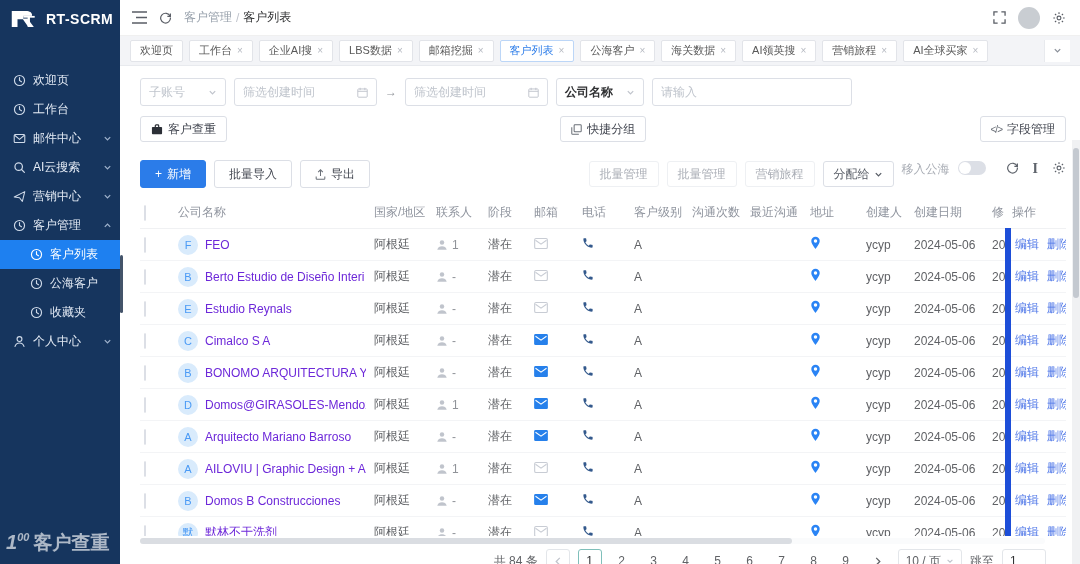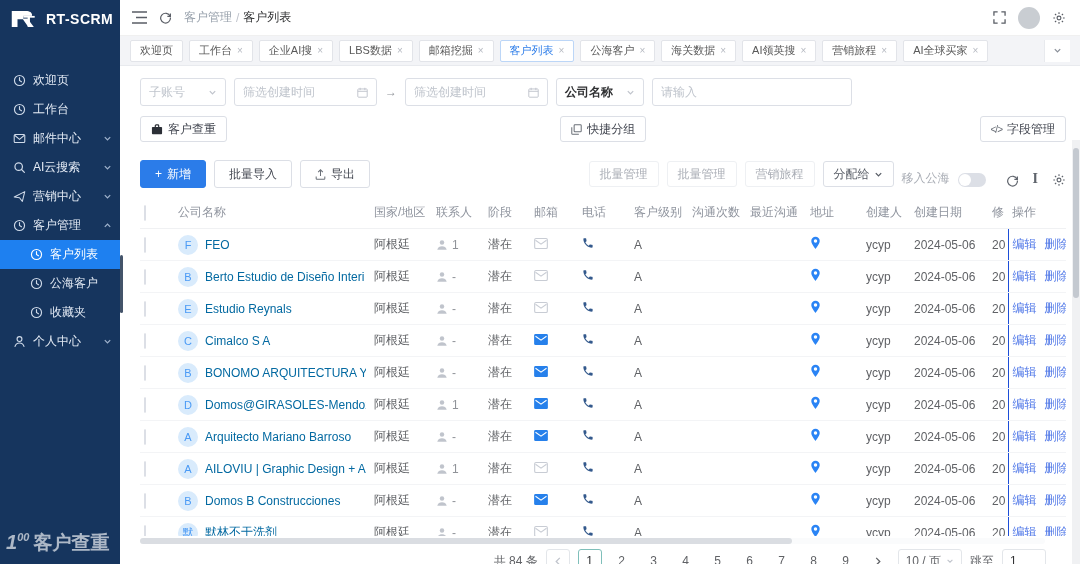--- a/index.html
+++ b/index.html
@@ -59,41 +59,41 @@
   .link { color:#3d7fee; cursor:pointer; white-space:nowrap; }
 
   .actions-row { display:flex; justify-content:space-between; gap:10px; margin-top:10px; flex:none; }
   .actions-row .btn { height:26px; padding:0 10px; }
   .ic-dark { color:#2b2f36; display:flex; }
   .ic-gray { color:#6b7078; display:flex; }
   .code-ic { font-size:10px; color:#6b7078; letter-spacing:-1px; }
 
   .toolbar { display:flex; align-items:center; margin-top:18px; flex:none; }
   .toolbar .left { display:flex; gap:8px; }
-  .toolbar .right { margin-left:auto; display:flex; align-items:flex-end; gap:8px; }
+  .toolbar .right { margin-left:auto; display:flex; align-items:flex-start; gap:8px; }
   .chip { height:26px; padding:0 10px; border:1px solid #eef0f3; border-radius:3px; background:#fff; color:#a9adb5; display:flex; align-items:center; cursor:pointer; white-space:nowrap; }
   .chip.enabled { border-color:#dcdfe6; color:#565b64; gap:4px; }
   .muted { color:#a9adb5; }
   .toggle { width:28px; height:14px; border-radius:8px; background:#dcdfe6; position:relative; cursor:pointer; margin-right:6px; }
   .toggle .knob { position:absolute; left:1px; top:1px; width:12px; height:12px; border-radius:50%; background:#fff; }
   .tool-ic { color:#5f646c; display:flex; align-items:center; cursor:pointer; margin-left:6px; }
   .col-ic { font-family:"Liberation Serif", serif; font-size:14px; font-weight:bold; color:#5f646c; }
 
   
   .table-wrap { margin-top:10px; height:338px; overflow:hidden; flex:none; }
   table { border-collapse:collapse; table-layout:fixed; width:938px; font-size:12px; }
   thead th { color:#8f949e; font-weight:normal; text-align:left; padding:6px 4px 7px; border-bottom:1px solid #f0f1f3; white-space:nowrap; overflow:hidden; }
   tbody td { padding:0 4px; height:32px; border-bottom:1px solid #f3f4f6; white-space:nowrap; overflow:hidden; color:#606266; }
   .cb { width:13px; height:13px; border:1px solid #dcdfe6; border-radius:2px; background:#fff; cursor:pointer; }
   .cavatar { display:inline-flex; align-items:center; justify-content:center; width:20px; height:20px; border-radius:50%; background:#d9ebfc; color:#4a9af5; font-size:11px; margin-right:7px; vertical-align:middle; flex:none; }
-  .cname { color:#0369a1; vertical-align:middle; }
+  .cname { color:#6d28d9; vertical-align:middle; }
   .company-cell { display:flex; align-items:center; overflow:hidden; }
   .contact { display:flex; align-items:center; gap:4px; color:#909399; }
   .oplink { color:#4f77e8; margin-right:8px; cursor:pointer; }
-  td.opcell { border-left:1px solid #1d4ed8; }
+  td.opcell { border-left:6px solid #1d4ed8; }
 
   .hscroll { width:905px; height:6px; background:#fafbfc; border-radius:3px; margin-top:2px; flex:none; }
   .hscroll .hthumb { width:72%; height:6px; background:#dadde2; border-radius:3px; }
 
   
   .pager { display:flex; align-items:center; justify-content:flex-end; gap:8px; height:34px; color:#606266; flex:none; padding-right:20px; }
   .pg { min-width:24px; height:24px; display:flex; align-items:center; justify-content:center; cursor:pointer; border-radius:3px; padding:0 4px; }
   .pg.boxed { border:1px solid #e3e6ea; color:#c0c4cc; }
   .pg.active { border:1px solid #7fbfba; color:#303133; }
   .size-sel { height:24px; border:1px solid #e3e6ea; border-radius:3px; display:flex; align-items:center; gap:5px; padding:0 7px; color:#606266; cursor:pointer; }

